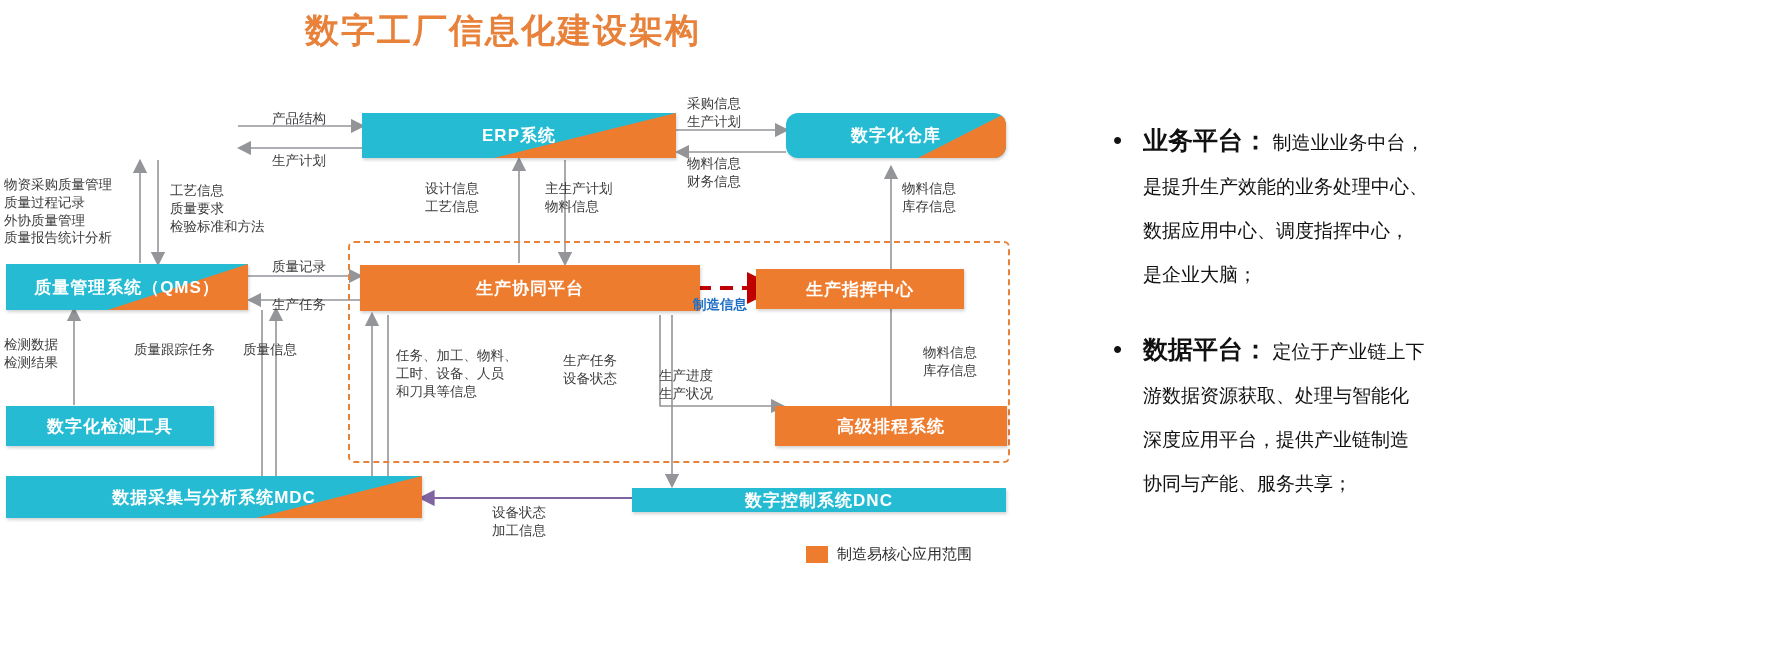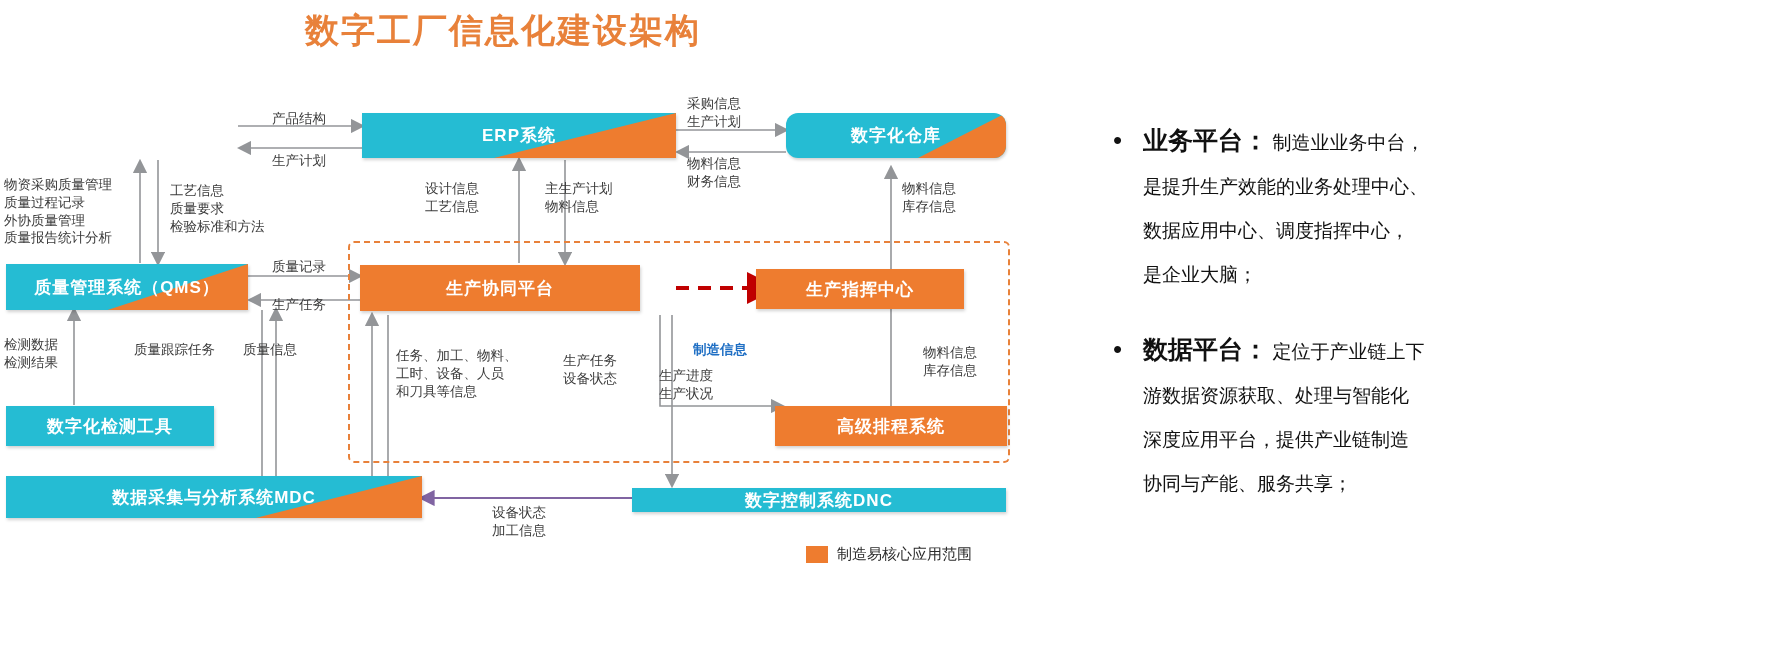--- a/index.html
+++ b/index.html
@@ -188,21 +188,21 @@
   </div>
 
   <div class="node cyan tri small" style="left:786px; top:113px; width:220px; height:45px;border-radius:12px;">
     <span>数字化仓库</span>
   </div>
 
   <div class="node cyan tri" style="left:6px; top:264px; width:242px; height:46px;">
     <span>质量管理系统（QMS）</span>
   </div>
 
-  <div class="node orange" style="left:360px; top:265px; width:280px; height:46px;">
+  <div class="node orange" style="left:360px; top:265px; width:340px; height:46px;">
     <span>生产协同平台</span>
   </div>
 
   <div class="node orange" style="left:756px; top:269px; width:208px; height:40px;">
     <span>生产指挥中心</span>
   </div>
 
   <div class="node cyan" style="left:6px; top:406px; width:208px; height:40px;">
     <span>数字化检测工具</span>
   </div>
@@ -261,21 +261,21 @@
   <div class="lbl" style="left:396px; top:347px;">任务、加工、物料、
 工时、设备、人员
 和刀具等信息</div>
 
   <div class="lbl" style="left:563px; top:352px;">生产任务
 设备状态</div>
 
   <div class="lbl" style="left:659px; top:367px;">生产进度
 生产状况</div>
 
-  <div class="lbl blue" style="left:693px; top:296px;margin-top:45px;">制造信息</div>
+  <div class="lbl blue" style="left:693px; top:296px;">制造信息</div>
 
   <div class="lbl" style="left:923px; top:344px;">物料信息
 库存信息</div>
 
   <div class="lbl center" style="left:492px; top:504px;">设备状态
 加工信息</div>
 
   <div id="legend">
     <span class="swatch"></span>
     <span class="legend-text">制造易核心应用范围</span>

